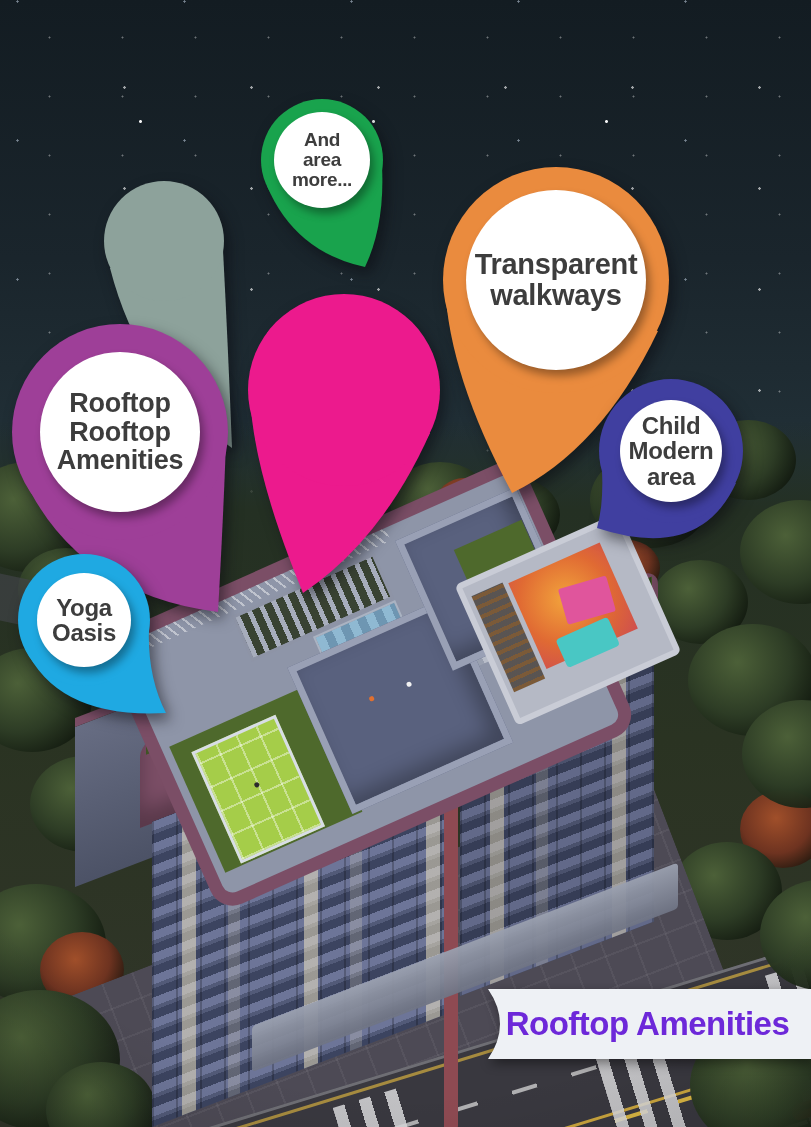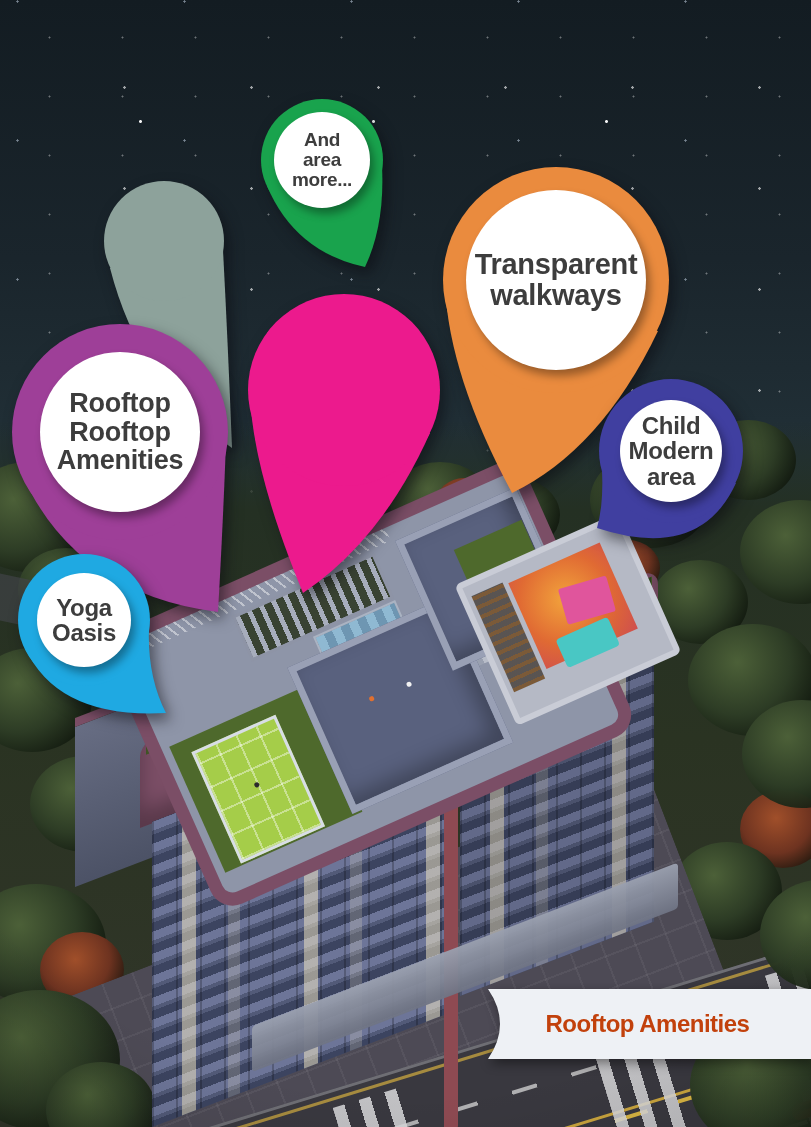--- a/index.html
+++ b/index.html
@@ -119,21 +119,21 @@
   .ph-pink  {left:269px;top:315px;width:150px;height:150px;font-size:28px;}
   .ph-purple{left:40px;top:352px;width:160px;height:160px;font-size:27px;}
   .ph-indigo{left:620px;top:400px;width:102px;height:102px;font-size:24px;}
   .ph-cyan  {left:37px;top:573px;width:94px;height:94px;font-size:24px;}
   
   .banner-wrap{position:absolute;left:462px;top:989px;width:349px;height:70px;
     filter:drop-shadow(2px 4px 6px rgba(0,0,0,.45));}
   .banner{width:100%;height:100%;background:#eef1f5;
     clip-path:path("M26,0 Q50,35 26,70 L349,70 L349,0 Z");
     display:flex;align-items:center;justify-content:center;padding-left:22px;box-sizing:border-box;
-    font-size:24px;font-weight:bold;color:#c2410c;letter-spacing:-.5px;}
+    font-size:33px;font-weight:bold;color:#6d28d9;letter-spacing:-.5px;}
 </style>
 </head>
 <body>
 
 <div class="poster">
 
   <div class="sky"></div>
   <div class="ground"></div>
 
   <div class="tree" style="left:-36px;top:462px;width:130px;height:110px;"></div>

